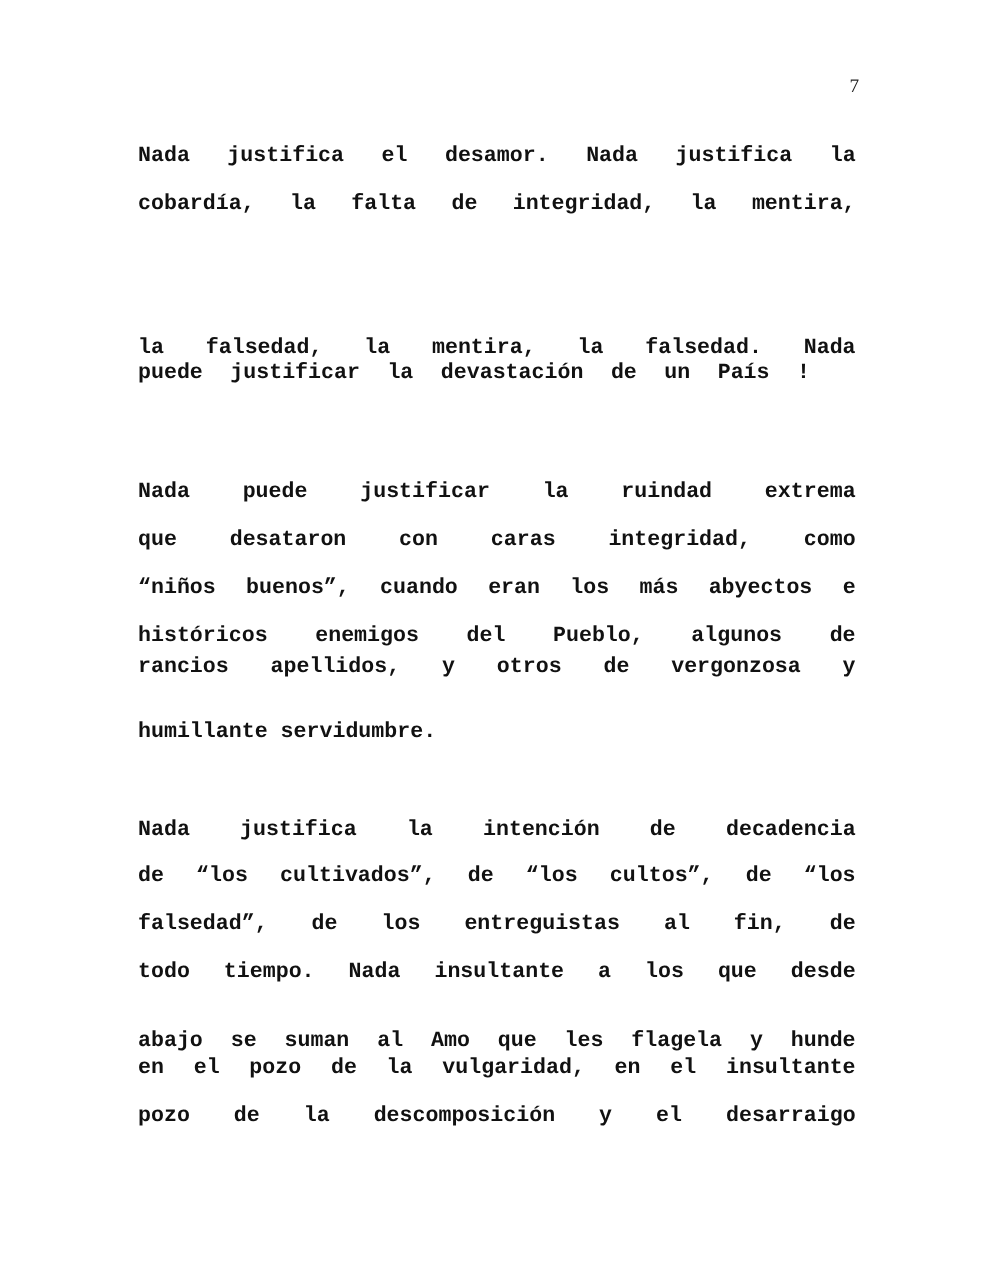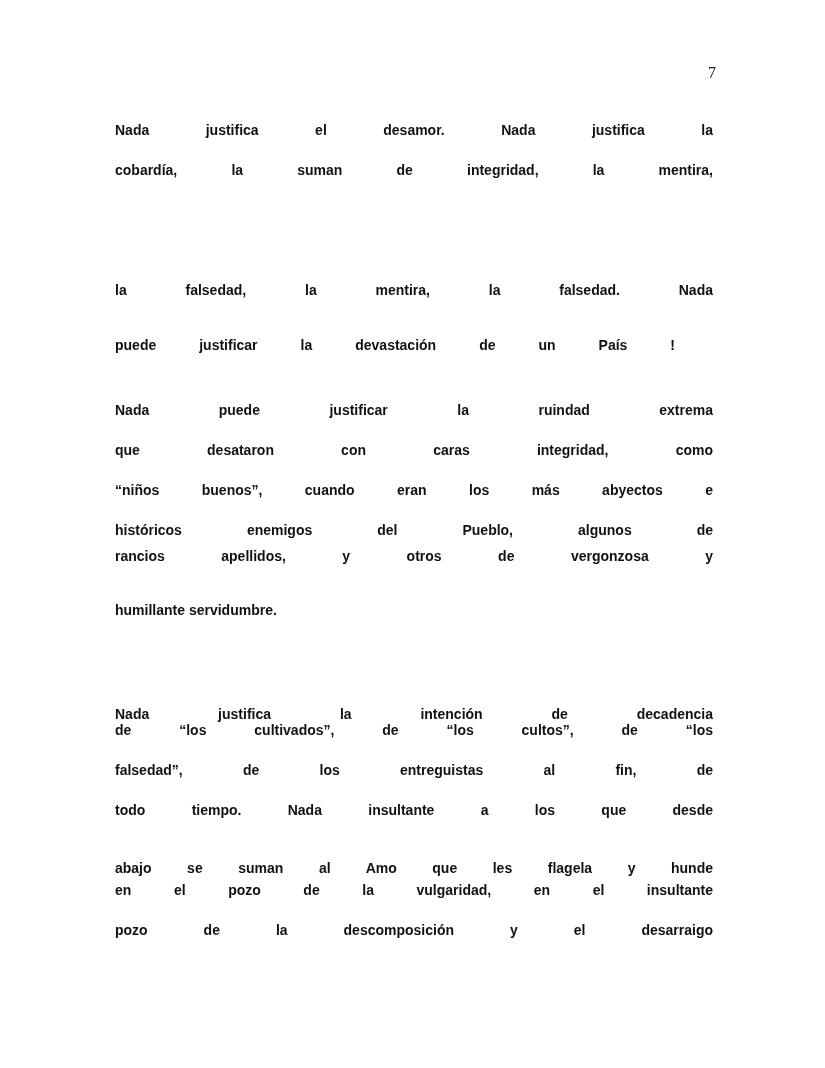--- a/index.html
+++ b/index.html
@@ -21,60 +21,60 @@
       text-align: right;
       font-family: "Liberation Serif", serif;
       font-size: 16px;
       color: #222;
     }
     .line {
       position: absolute;
       left: 115px;
       width: 598px;
       height: 30px;
-      font-family: Liberation Sans, sans-serif;
+      font-family: Liberation Mono, monospace;
       font-weight: bold;
-      font-size: 14px;
+      font-size: 18px;
       color: #111;
       white-space: nowrap;
       text-align: justify;
       text-align-last: justify;
       line-height: 30px;
     }
     .line.last {
       text-align-last: left;
     }
   </style>
 </head>
 <body>
 
 <div>
   <div class="page-number">7</div>
 
   <div>
     <div class="line" style="top:115px">Nada justifica el desamor. Nada justifica la</div>
-    <div class="line" style="top:155px">cobardía, la suman de integridad, la mentira,</div>
+    <div class="line" style="top:155px">cobardía, la falta de integridad, la mentira,</div>
   </div>
 
   <div>
     <div class="line" style="top:275px">la falsedad, la mentira, la falsedad. Nada</div>
-    <div class="line" style="top:330px; width:560px;">puede justificar la devastación de un País !</div>
+    <div class="line" style="top:296px; width:560px;">puede justificar la devastación de un País !</div>
   </div>
 
   <div>
     <div class="line" style="top:395px">Nada puede justificar la ruindad extrema</div>
     <div class="line" style="top:435px">que desataron con caras integridad, como</div>
     <div class="line" style="top:475px">“niños buenos”, cuando eran los más abyectos e</div>
     <div class="line" style="top:515px">históricos enemigos del Pueblo, algunos de</div>
     <div class="line" style="top:541px">rancios apellidos, y otros de vergonzosa y</div>
     <div class="line last" style="top:595px">humillante servidumbre.</div>
   </div>
 
   <div>
-    <div class="line" style="top:699px">Nada justifica la intención de decadencia</div>
+    <div class="line" style="top:677px">Nada justifica la intención de decadencia</div>
     <div class="line" style="top:715px">de “los cultivados”, de “los cultos”, de “los</div>
     <div class="line" style="top:755px">falsedad”, de los entreguistas al fin, de</div>
     <div class="line" style="top:795px">todo tiempo. Nada insultante a los que desde</div>
     <div class="line" style="top:853px">abajo se suman al Amo que les flagela y hunde</div>
     <div class="line" style="top:875px">en el pozo de la vulgaridad, en el insultante</div>
     <div class="line" style="top:915px">pozo de la descomposición y el desarraigo</div>
   </div>
 </div>
 
 </body></html>

